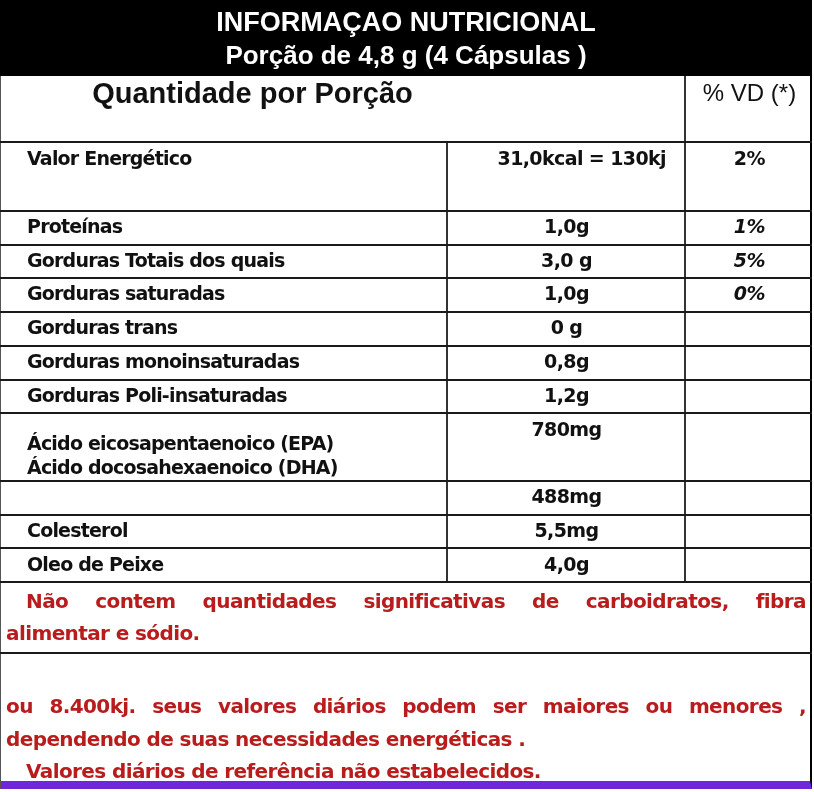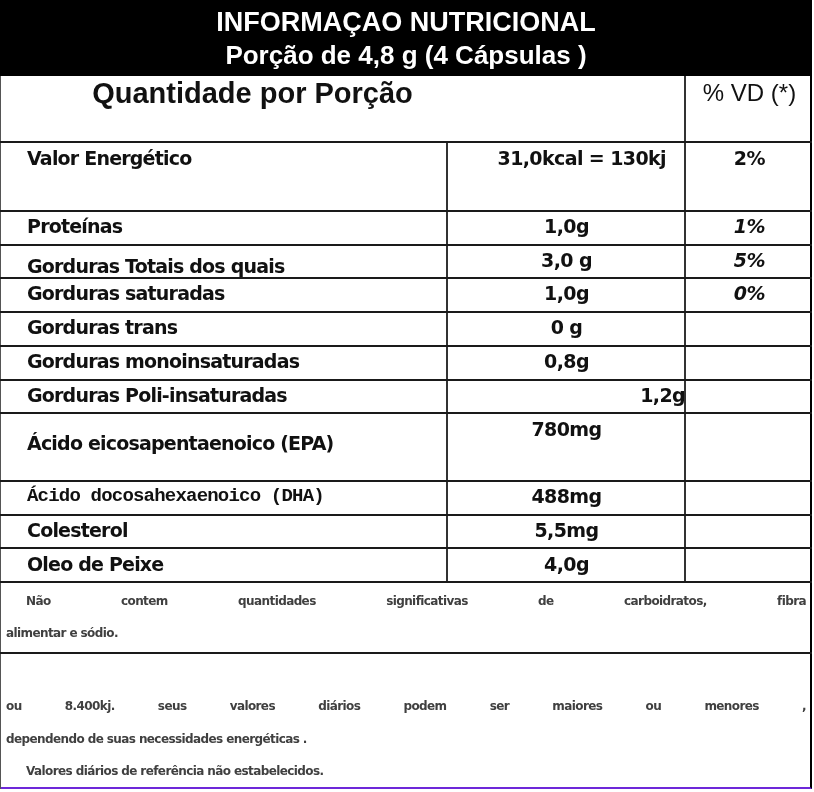--- a/index.html
+++ b/index.html
@@ -1,19 +1,19 @@
 <!DOCTYPE html>
 <html><head>
 <meta charset="utf-8">
 <style>
   html, body { margin: 0; padding: 0; background: #ffffff; }
   body { width: 814px; height: 792px; position: relative; overflow: hidden; }
   .wrap {
     position: absolute; left: 0; top: 0; width: 812px; height: 789px;
-    border-right: 2px solid #000; border-bottom: 2px solid #6d28d9;
+    border-right: 2px solid #000; border-bottom: 8px solid #6d28d9;
     box-sizing: border-box;
   }
   .banner {
     position: absolute; left: 0; top: 0; width: 812px; height: 76px;
     background: #000; color: #fff; text-align: center;
     font-family: "Liberation Sans", sans-serif; font-weight: bold;
   }
   .banner .t1 { position: absolute; left: 0; right: 0; top: 6px; font-size: 27px; line-height: 32px; letter-spacing: 0px; }
   .banner .t2 { position: absolute; left: 0; right: 0; top: 39px; font-size: 26px; line-height: 32px; }
   .hline { position: absolute; left: 0; width: 812px; height: 2px; background: #1a1a1a; }
@@ -24,21 +24,21 @@
   }
   .hdr-main { left: 0; width: 685px; top: 78px; text-align: center; font-family: "Liberation Sans", sans-serif; font-size: 29px; line-height: 30px; padding-right: 180px; box-sizing: border-box; }
   .hdr-vd { left: 687px; width: 125px; top: 80px; text-align: center; font-family: "Liberation Sans", sans-serif; font-size: 24px; font-weight: normal; line-height: 26px; }
   .lbl { left: 27px; font-size: 19px; letter-spacing: -0.8px; }
   .val { left: 448px; width: 237px; text-align: center; font-size: 19px; letter-spacing: -0.6px; }
   .val.right { text-align: right; width: 218px; }
   .vd { left: 687px; width: 125px; text-align: center; font-size: 19px; letter-spacing: -0.5px; }
   .vd.it { font-style: italic; }
   .note {
     position: absolute; left: 6px; width: 800px; font-family: "DejaVu Sans", sans-serif; font-weight: bold;
-    font-size: 12px; color: #404040; letter-spacing: -0.6px; line-height: 34px;
+    font-size: 20px; color: #b91c1c; letter-spacing: -0.6px; line-height: 34px;
   }
   .just { text-align: justify; text-align-last: justify; }
 </style>
 </head>
 <body>
 
 <div class="wrap">
 
   <div class="banner">
     <div class="t1">INFORMAÇAO NUTRICIONAL</div>
@@ -72,21 +72,21 @@
     <div class="cell vd" style="top:147px;">2%</div>
   </div>
 
   <div>
     <div class="cell lbl" style="top:215px;">Proteínas</div>
     <div class="cell val" style="top:215px;">1,0g</div>
     <div class="cell vd it" style="top:215px;">1%</div>
   </div>
 
   <div>
-    <div class="cell lbl" style="top:255px;">Gorduras Totais dos quais</div>
+    <div class="cell lbl" style="top:249px;">Gorduras Totais dos quais</div>
     <div class="cell val" style="top:249px;">3,0 g</div>
     <div class="cell vd it" style="top:249px;">5%</div>
   </div>
 
   <div>
     <div class="cell lbl" style="top:282px;">Gorduras saturadas</div>
     <div class="cell val" style="top:282px;">1,0g</div>
     <div class="cell vd it" style="top:282px;">0%</div>
   </div>
 
@@ -97,32 +97,32 @@
   </div>
 
   <div>
     <div class="cell lbl" style="top:350px;">Gorduras monoinsaturadas</div>
     <div class="cell val" style="top:350px;">0,8g</div>
     <div class="cell vd" style="top:350px;"></div>
   </div>
 
   <div>
     <div class="cell lbl" style="top:384px;">Gorduras Poli-insaturadas</div>
-    <div class="cell val" style="top:384px;text-align:right;">1,2g</div>
+    <div class="cell val" style="top:384px;">1,2g</div>
     <div class="cell vd" style="top:384px;"></div>
   </div>
 
   <div>
     <div class="cell lbl" style="top:432px;">Ácido eicosapentaenoico (EPA)</div>
     <div class="cell val" style="top:418px;">780mg</div>
     <div class="cell vd" style="top:418px;"></div>
   </div>
 
   <div>
-    <div class="cell lbl" style="top:485px;font-family:Liberation Mono, monospace;">Ácido docosahexaenoico (DHA)</div>
+    <div class="cell lbl" style="top:456px;">Ácido docosahexaenoico (DHA)</div>
     <div class="cell val" style="top:485px;">488mg</div>
     <div class="cell vd" style="top:485px;"></div>
   </div>
 
   <div>
     <div class="cell lbl" style="top:519px;">Colesterol</div>
     <div class="cell val" style="top:519px;">5,5mg</div>
     <div class="cell vd" style="top:519px;"></div>
   </div>
 

